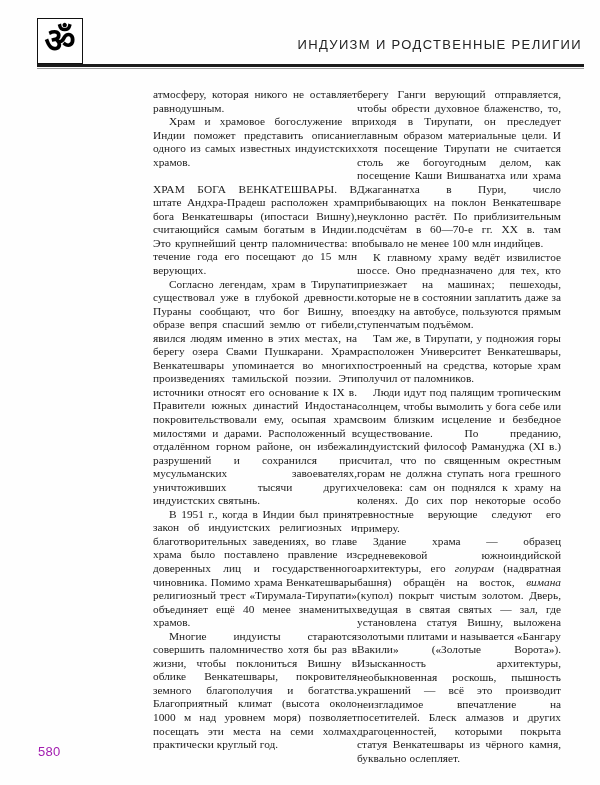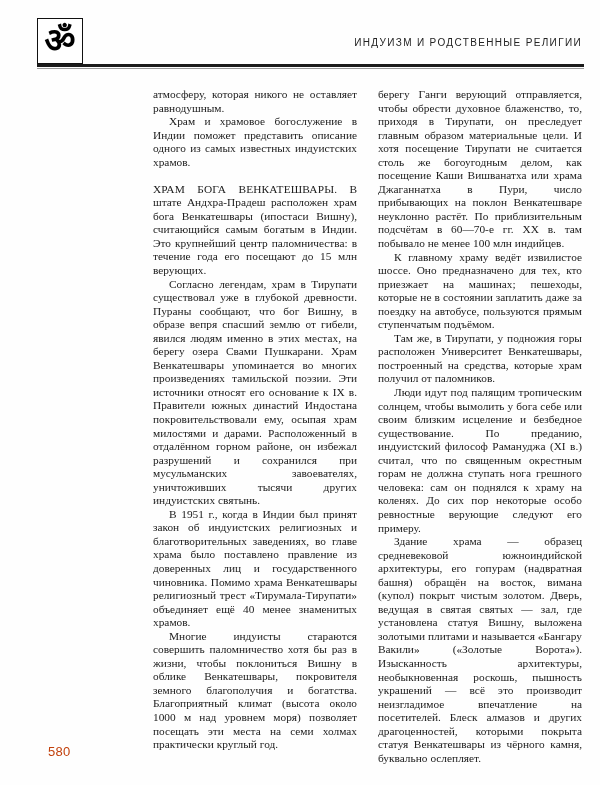--- a/index.html
+++ b/index.html
@@ -55,21 +55,21 @@
     font-weight: 700;
     transform: translateY(-1px);
     user-select: none;
   }
 
   #running-head {
     position: absolute;
     right: 18px;
     top: 19px;
     font-family: "Liberation Sans", "DejaVu Sans", sans-serif;
-    font-size: 10px;
+    font-size: 13px;
     letter-spacing: 1.35px;
     color: #232323;
     text-transform: uppercase;
     white-space: nowrap;
   }
 
   
   #head-rule {
     position: absolute;
     left: 37px;
@@ -87,21 +87,20 @@
     background: #9b9b9b;
   }
 
   
   #columns {
     position: absolute;
     left: 153px;
     top: 88px;
     width: 430px;
     display: flex;
-    gap: 21px;
   }
   .column {
     width: 204px;
     flex: 0 0 204px;
   }
 
   .para {
     margin: 0;
     font-size: 11.35px;
     line-height: 13.55px;
@@ -112,30 +111,30 @@
     word-spacing: 0.1px;
   }
   .para.noindent { text-indent: 0; }
   .para.gap-before { margin-top: 13.4px; }
 
   .heading-run {
     font-variant: normal;
     text-transform: uppercase;
     letter-spacing: 0.15px;
   }
-  .ital { }
+  .ital { font-style: italic; }
 
   
   #folio {
     position: absolute;
-    left: 48px;
+    left: 38px;
     top: 744px;
     font-family: "Liberation Sans", "DejaVu Sans", sans-serif;
     font-size: 13px;
-    color: #c2410c;
+    color: #a21caf;
     letter-spacing: 0.3px;
     text-align: right;
   }
 </style>
 </head>
 <body>
 
 <div id="page">
 
   <div id="header">

